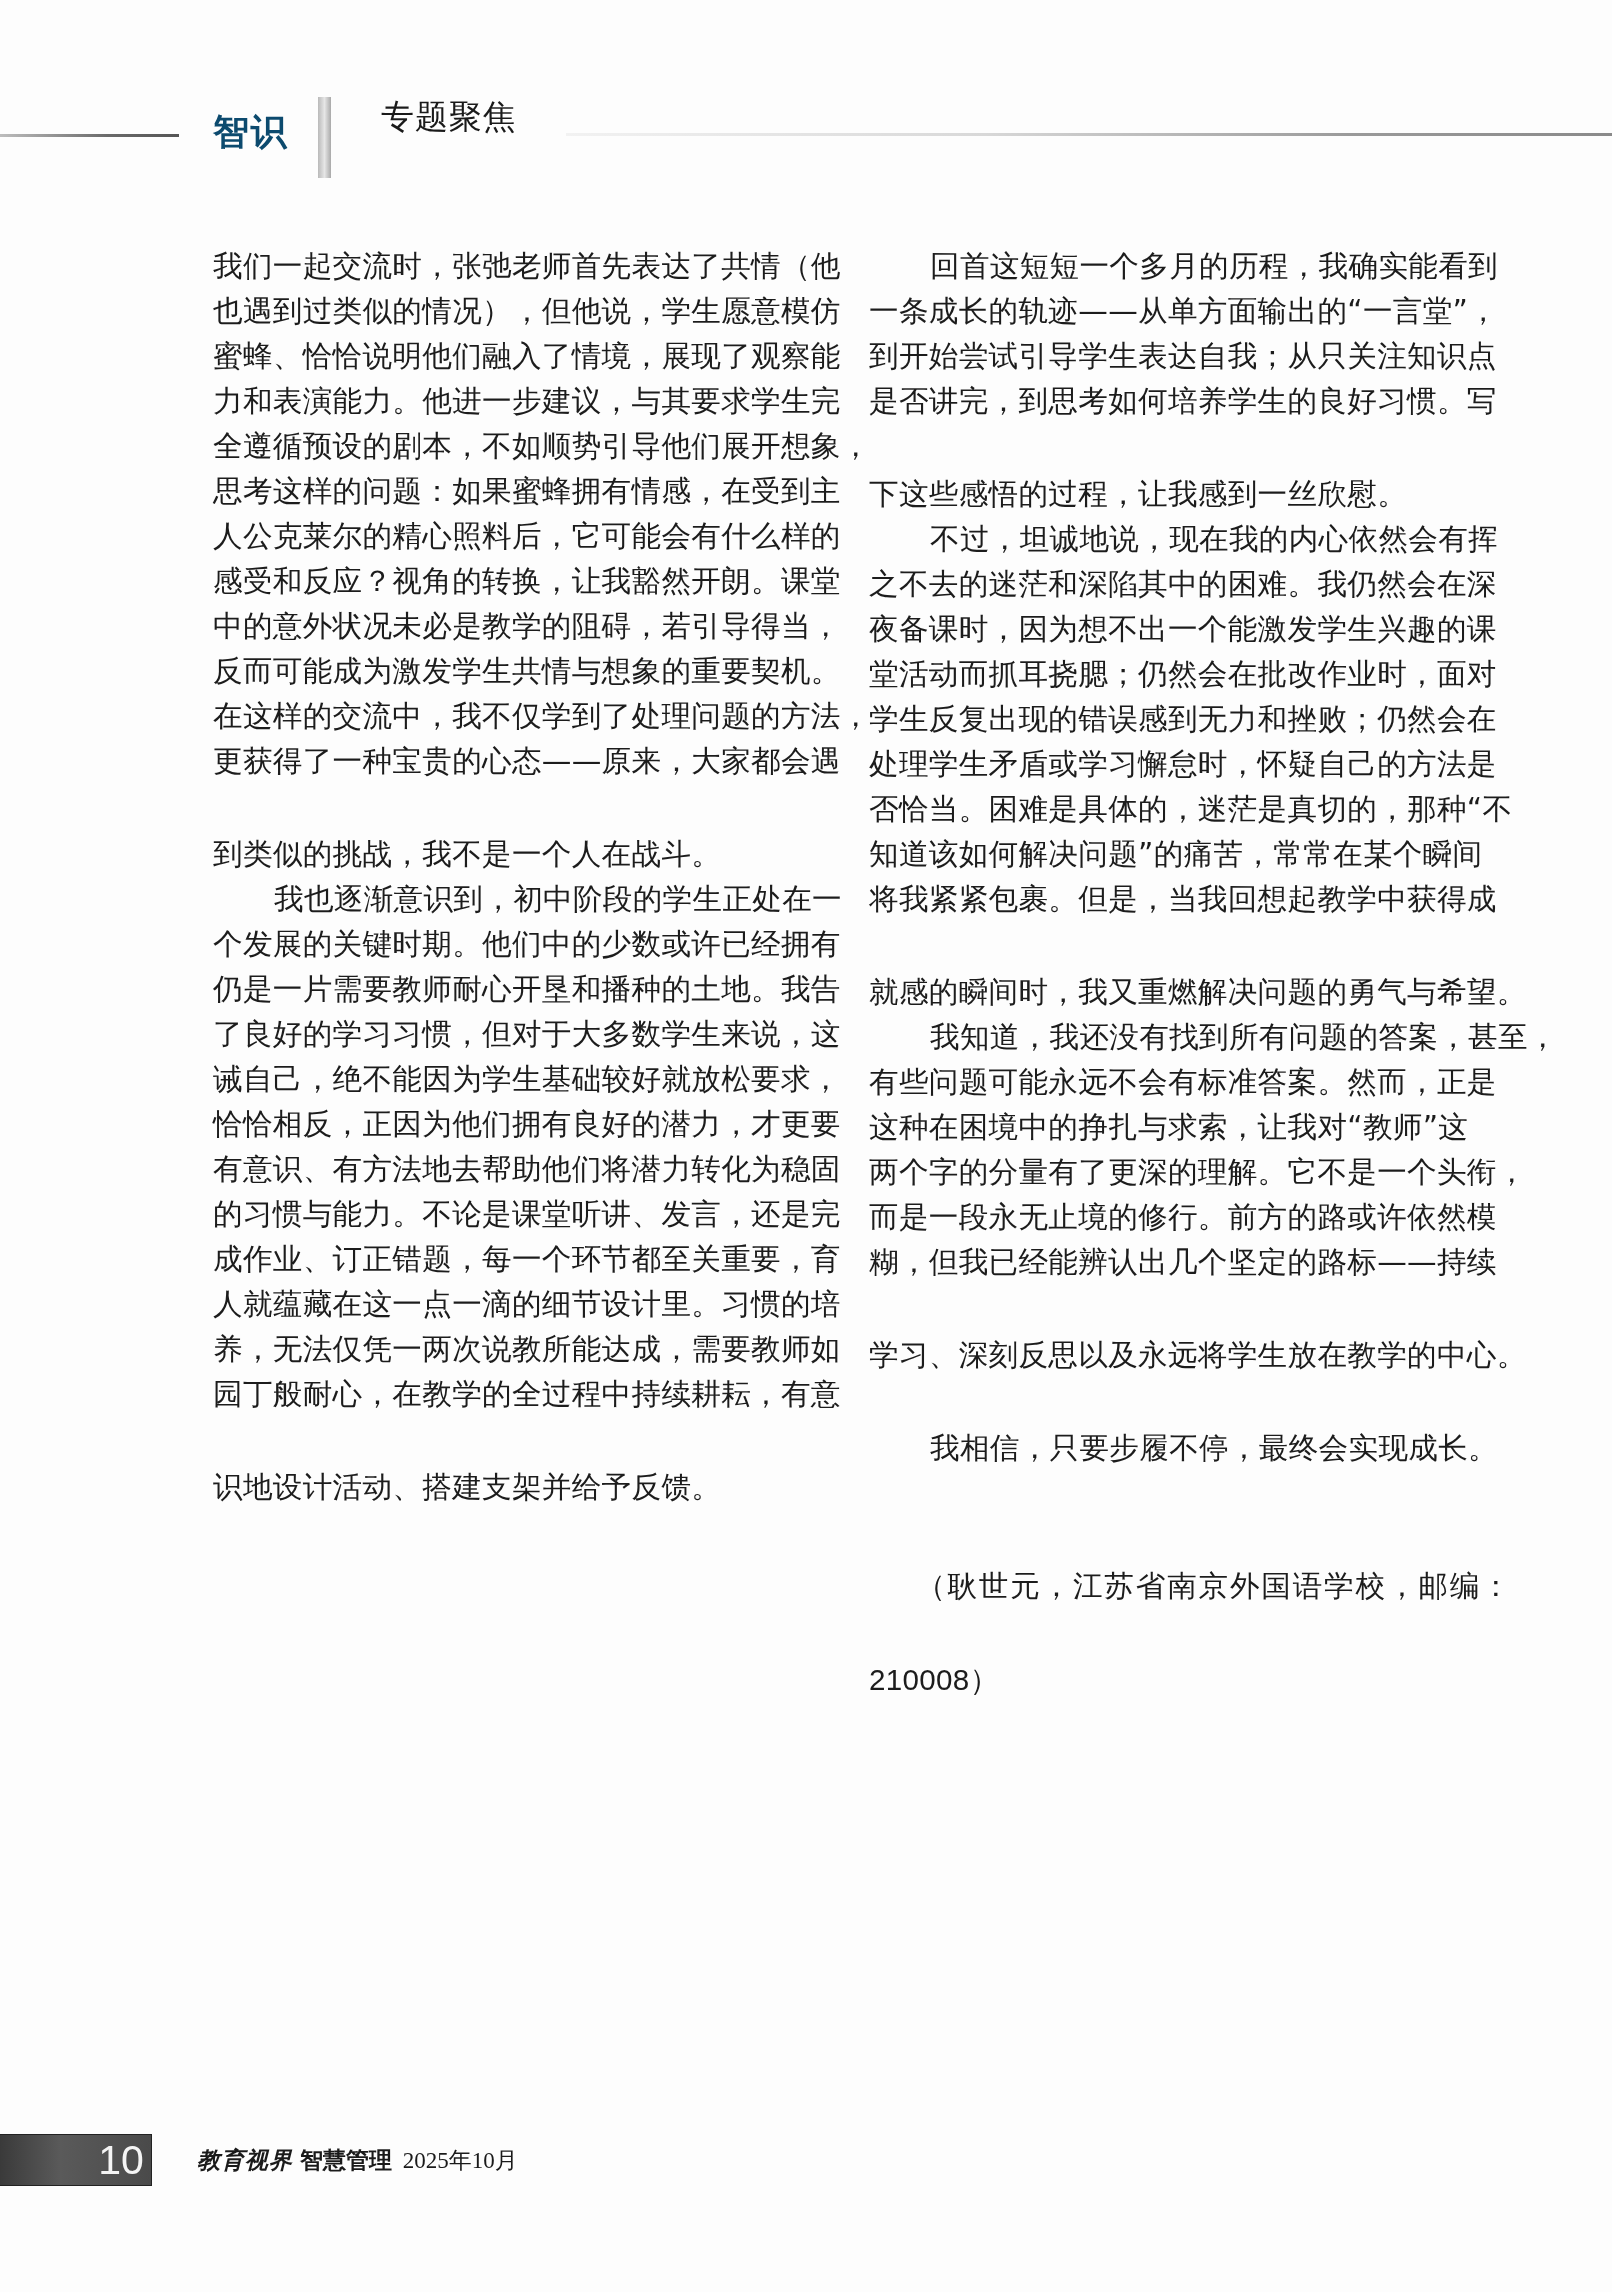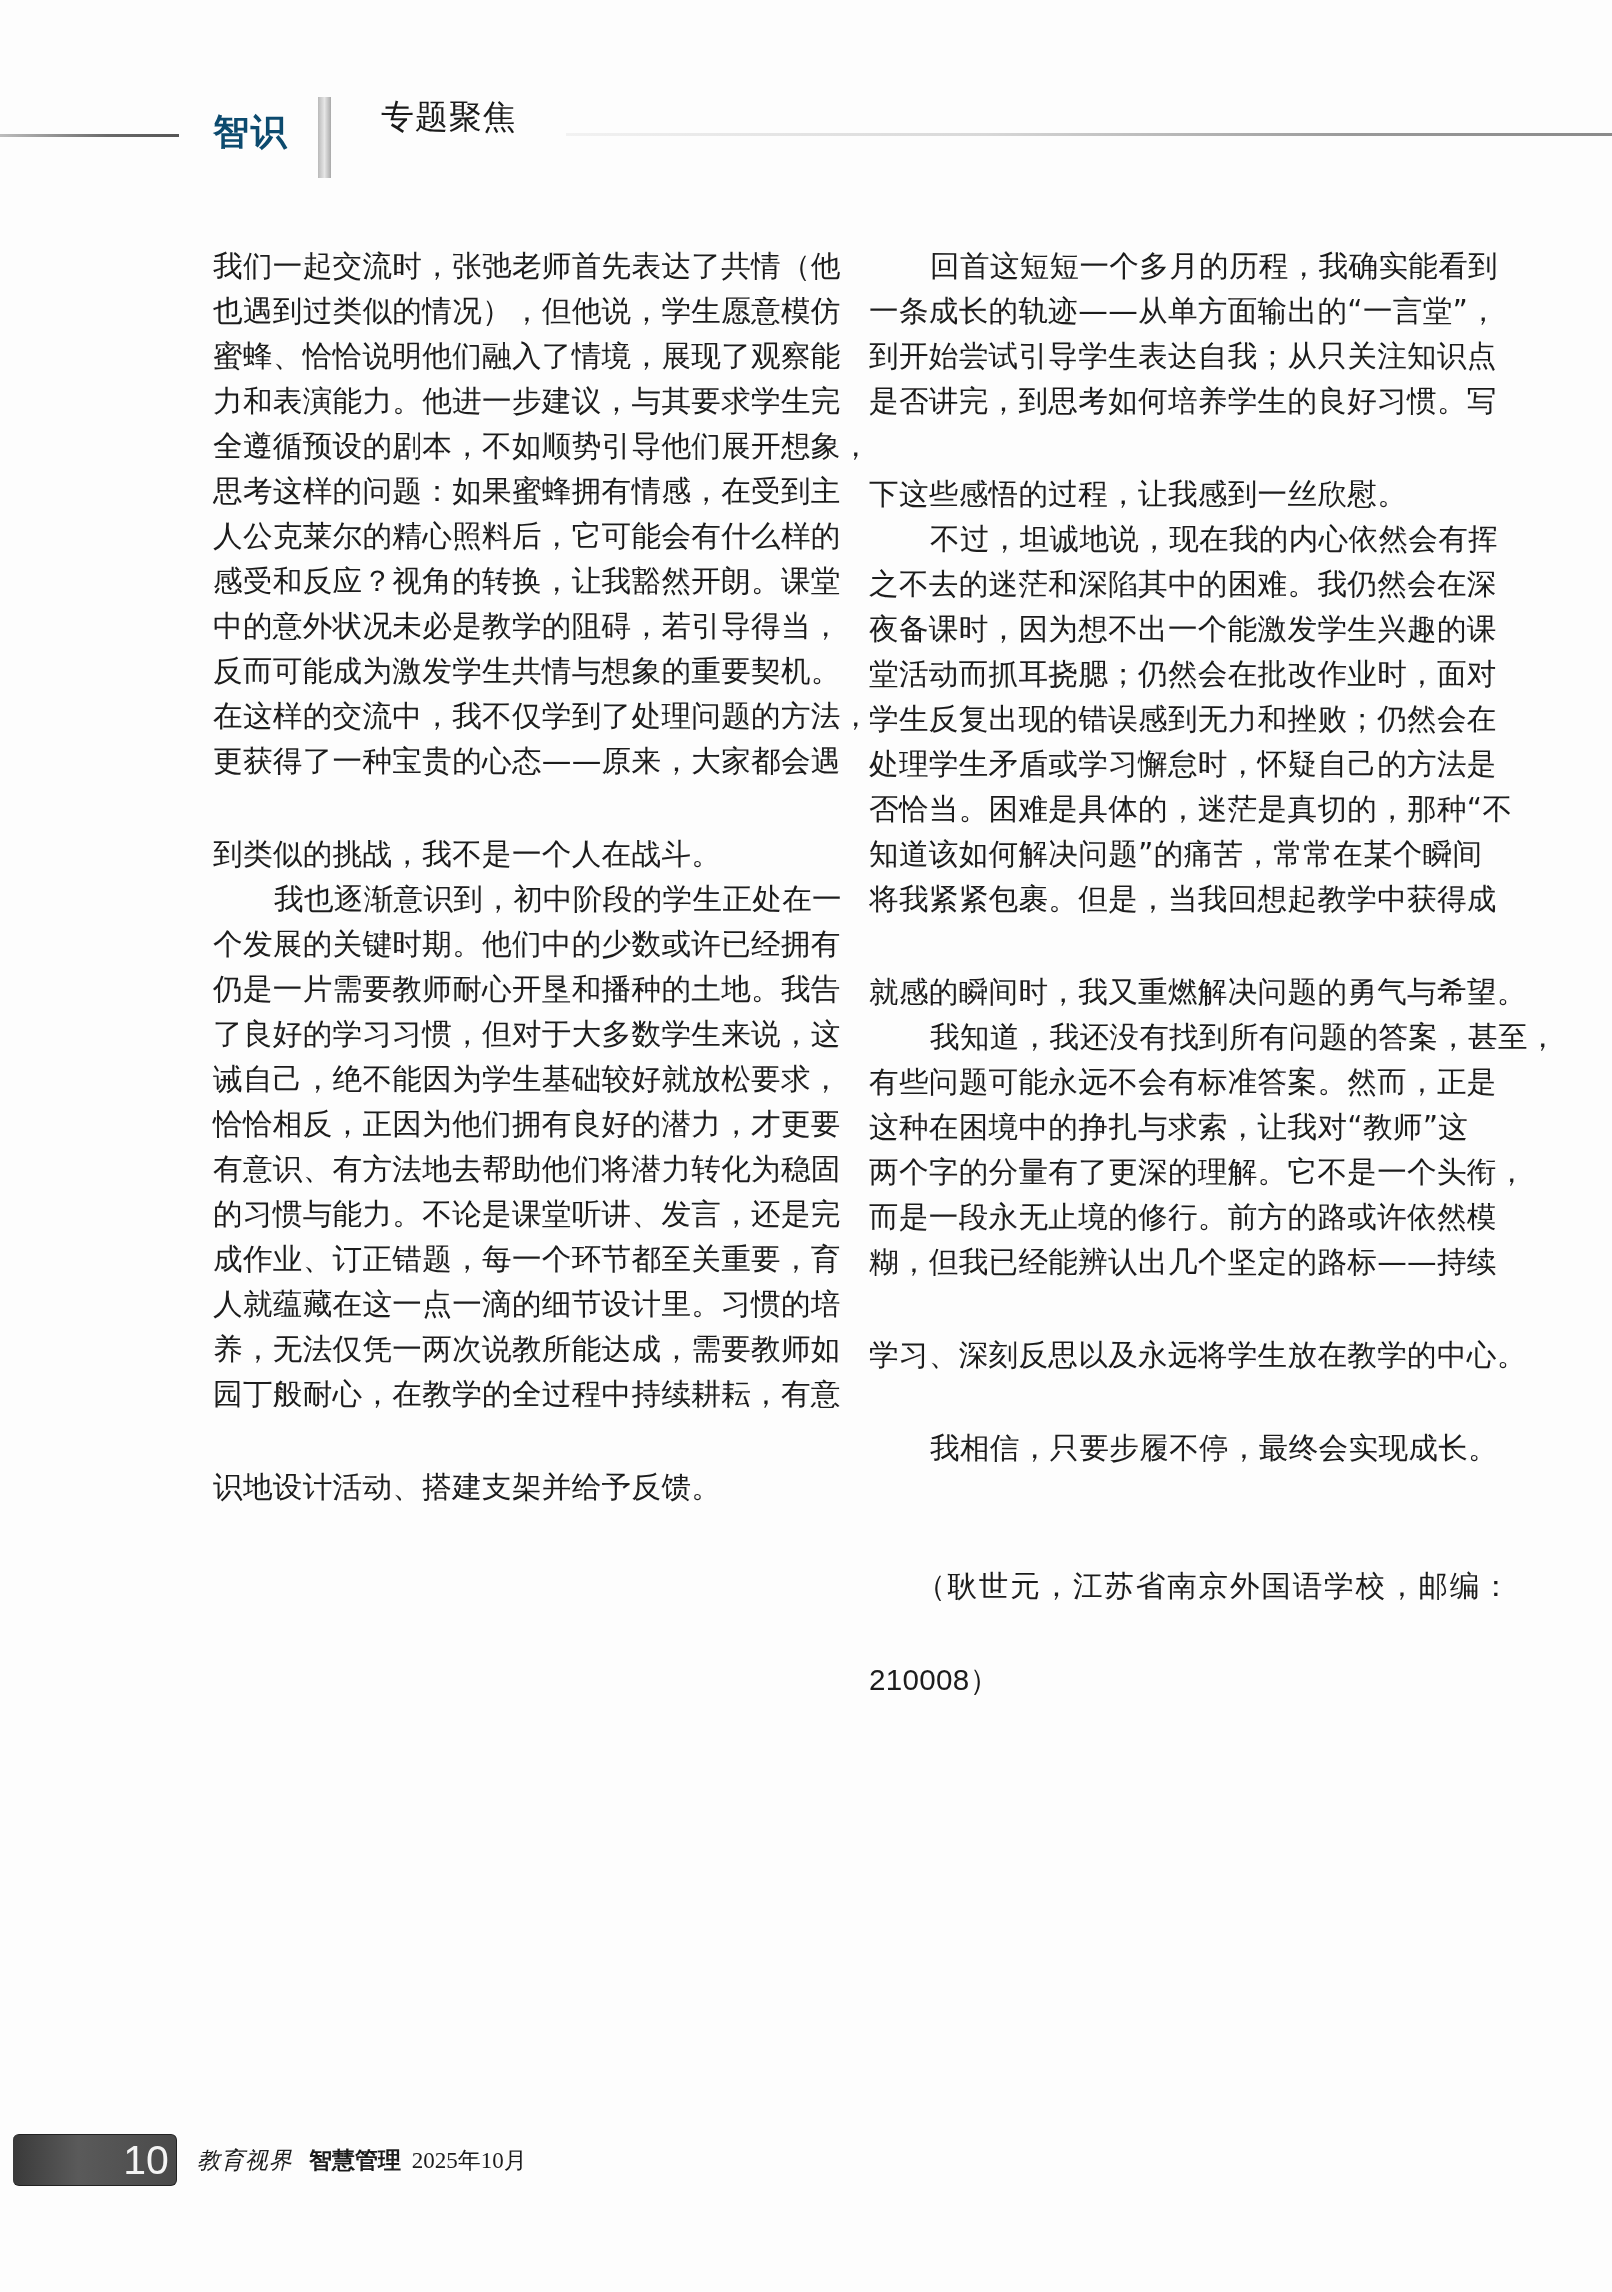--- a/index.html
+++ b/index.html
@@ -37,36 +37,35 @@
   .col-right { left:869px; width:598px; }
   .line {
     font-size:29.6px; line-height:45px; height:45px;
     white-space:nowrap; text-align:justify; text-align-last:justify;
     letter-spacing:0.3px;
   }
   .line.last { text-align-last:left;margin-top:48px; }
   .line.indent { padding-left:61px; }
   .gap { height:45px; }
   .footer-bar {
-    position:absolute; left:13px; top:2134px; width:164px; height:52px;
+    position:absolute; left:0; top:2134px; width:152px; height:52px;
     background:linear-gradient(to right,#3a3a3a,#5a5a5a 40%,#4a4a4a);
     border-top:1.8px solid #222; border-bottom:1.8px solid #222; border-right:1.8px solid #222;
     box-sizing:border-box;
-    border-radius:6px;
   }
   .page-number {
     position:absolute; right:7.2px; top:1.8px;
     font-family:"Liberation Sans",sans-serif; font-size:41px; line-height:47px;
     color:#f4f4f4; font-weight:normal;
   }
   .footer-text {
     position:absolute; left:197px; top:2142px; font-size:23px; line-height:36px;
     color:#1a1a1a; white-space:nowrap;
   }
-  .footer-journal { font-weight:normal; font-family:"DejaVu Serif",serif; font-style:italic; letter-spacing:0.9px; margin-right:9px; }
+  .footer-journal { font-weight:bold; font-family:"DejaVu Serif",serif; font-style:italic; letter-spacing:0.9px; }
   .footer-issue { font-weight:bold; margin-right:3.6px; }
   .footer-date { font-family:Liberation Serif, serif;margin-top:14px; }
 </style>
 </head>
 <body>
 
 <div>
   <div class="rule-left"></div>
   <div class="section-brand">智识</div>
   <div class="vbar"></div>

